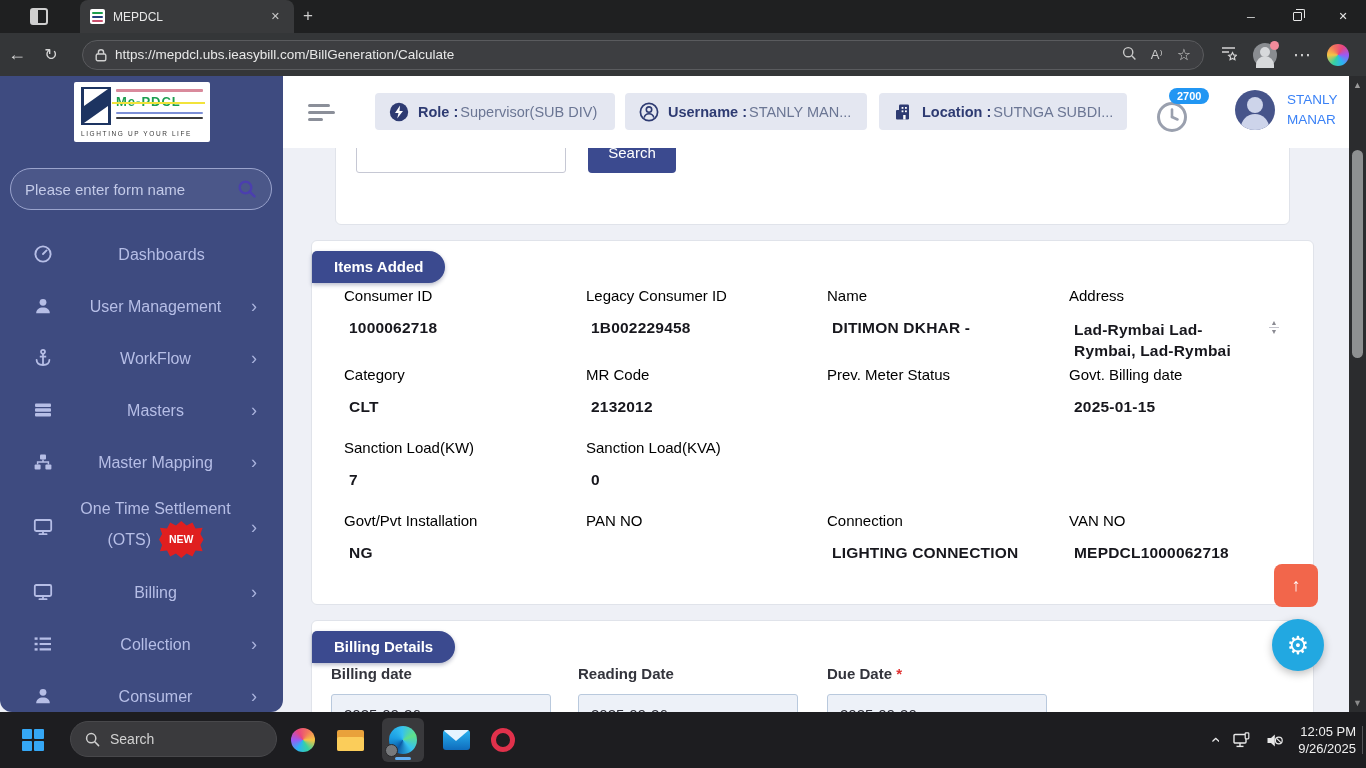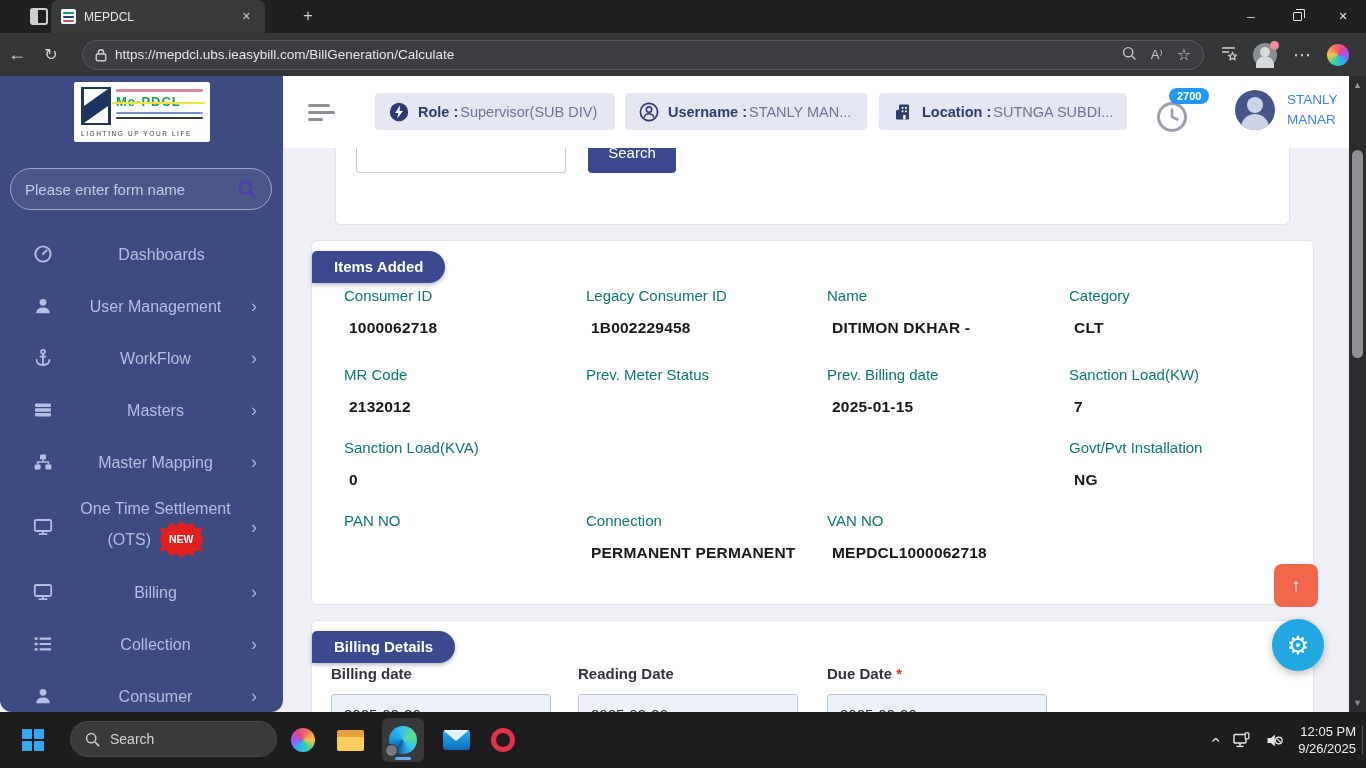--- a/index.html
+++ b/index.html
@@ -4,21 +4,21 @@
 <style>
   * { margin:0; padding:0; box-sizing:border-box; }
   html,body { width:1366px; height:768px; overflow:hidden; background:#1e1e1e;
               font-family:"Liberation Sans","DejaVu Sans",sans-serif; }
   .screen { position:relative; width:1366px; height:768px; overflow:hidden; }
 
   
   .tabstrip { position:absolute; left:0; top:0; width:1366px; height:33px; background:#1f2021; }
   .ws-btn { position:absolute; left:30px; top:8px; width:18px; height:17px; border:2px solid #cfcfcf; border-radius:3px; }
   .ws-btn i { position:absolute; left:0; top:0; width:6px; height:100%; background:#cfcfcf; display:block; }
-  .tab { position:absolute; left:51px; top:0; width:214px; height:33px; background:#393a3c; border-radius:8px 8px 0 0; display:flex; align-items:center; padding:0 10px; color:#e8e8e8; }
+  .tab { position:absolute; left:80px; top:0; width:214px; height:33px; background:#393a3c; border-radius:8px 8px 0 0; display:flex; align-items:center; padding:0 10px; color:#e8e8e8; }
   .favicon { width:15px; height:15px; background:#fff; border-radius:2px; margin-right:8px; display:flex; flex-direction:column; justify-content:center; gap:2px; padding:2px; }
   .favicon i { display:block; height:2px; border-radius:1px; }
   .favicon i:nth-child(1){background:#1c9e4e;} .favicon i:nth-child(2){background:#24407c;} .favicon i:nth-child(3){background:#c94f6d;}
   .tab-title { font-size:12px; flex:1; white-space:nowrap; overflow:hidden; }
   .tab-close { font-size:11px; color:#c9c9c9; padding:2px 4px; }
   .newtab { position:absolute; left:296px; top:4px; font-size:17px; color:#cfcfcf; width:24px; height:24px; text-align:center; line-height:24px; }
   .win-controls { position:absolute; right:0; top:0; height:33px; display:flex; }
   .wc { width:46px; height:33px; display:flex; align-items:center; justify-content:center; color:#e6e6e6; font-size:11px; }
   .restore-glyph { position:relative; width:9px; height:9px; border:1.2px solid #e6e6e6; border-radius:1px; background:#1f2021; }
   .restore-glyph::before { content:""; position:absolute; top:-4px; right:-4px; width:8px; height:8px; border-top:1.2px solid #e6e6e6; border-right:1.2px solid #e6e6e6; border-radius:0 2px 0 0; }
@@ -93,21 +93,21 @@
   .content { position:absolute; left:0; top:72px; width:100%; height:564px; overflow:hidden; }
   .card { position:absolute; background:#fff; border:1px solid #e0e3ea; border-radius:6px; }
   .card-search { left:52px; top:-77px; width:955px; height:154px; }
   .search-input { position:absolute; left:20px; top:57px; width:210px; height:44px; border:1px solid #c6c8d4; border-radius:3px; outline:none; font-size:15px; padding:0 10px; font-family:inherit; color:#333; background:#fff; }
   .btn-search { position:absolute; left:252px; top:60px; width:88px; height:41px; background:#3b4a8f; color:#fff; border:none; border-radius:4px; font-size:15px; font-family:inherit; cursor:pointer; }
 
   .section-badge { position:absolute; left:0; top:10px; height:32px; line-height:32px; background:#3b4a8f; color:#fff; font-weight:700; font-size:15px; padding:0 22px; border-radius:5px 16px 16px 0; box-shadow:0 2px 4px rgba(20,30,80,.3); }
 
   .card-items { left:28px; top:92px; width:1003px; height:365px; }
   .fgrid { position:absolute; left:0; top:46px; width:100%; display:grid; grid-template-columns:242px 241px 242px 243px; grid-template-rows:79px 73px 73px 80px; padding-left:32px; }
-  .cell .flabel { display:block; font-size:15px; color:#0f766e; margin-bottom:15px; }
+  .cell .flabel { display:block; font-size:15px; color:#000000; margin-bottom:15px; }
   .cell .fvalue { display:block; font-size:15.5px; font-weight:700; color:#17171d; padding-left:5px; letter-spacing:.2px; }
   .cell-address { position:relative; }
   .cell-address .fvalue { width:168px; height:40px; overflow:hidden; line-height:21px; }
   .spinner { position:absolute; right:32px; top:32px; width:12px; display:flex; flex-direction:column; align-items:center; color:#8a8a92; font-size:7px; line-height:8px; }
   .spinner i { font-style:normal; border-bottom:1px solid #c4c4cc; width:10px; text-align:center; }
   .spinner i:last-child { border-bottom:none; }
 
   .card-billing { left:28px; top:472px; width:1003px; height:200px; }
   .bgrid { position:absolute; left:0; top:44px; width:100%; display:grid; grid-template-columns:247px 249px 260px; padding-left:19px; }
   .bcell .blabel { display:block; font-size:15px; font-weight:700; color:#33343c; margin-bottom:12px; }
@@ -412,34 +412,42 @@
                 <span class="fvalue">1000062718</span>
               </div>
             <div class="cell">
                 <span class="flabel">Legacy Consumer ID</span>
                 <span class="fvalue">1B002229458</span>
               </div>
             <div class="cell">
                 <span class="flabel">Name</span>
                 <span class="fvalue">DITIMON DKHAR -</span>
               </div>
+            <div class="cell cell-address">
+              <span class="flabel">Address</span>
+              <span class="fvalue">Lad-Rymbai Lad-Rymbai, Lad-Rymbai</span>
+              <span class="spinner">
+                  <i>▲</i>
+                  <i>▼</i>
+                </span>
+            </div>
             <div class="cell">
                 <span class="flabel">Category</span>
                 <span class="fvalue">CLT</span>
               </div>
             <div class="cell">
                 <span class="flabel">MR Code</span>
                 <span class="fvalue">2132012</span>
               </div>
             <div class="cell">
                 <span class="flabel">Prev. Meter Status</span>
                 <span class="fvalue"></span>
               </div>
             <div class="cell">
-                <span class="flabel">Prev. Billing date</span>
+                <span class="flabel">Govt. Billing date</span>
                 <span class="fvalue">2025-01-15</span>
               </div>
             <div class="cell">
                 <span class="flabel">Sanction Load(KW)</span>
                 <span class="fvalue">7</span>
               </div>
             <div class="cell">
                 <span class="flabel">Sanction Load(KVA)</span>
                 <span class="fvalue">0</span>
               </div>
@@ -454,21 +462,21 @@
             <div class="cell">
                 <span class="flabel">Govt/Pvt Installation</span>
                 <span class="fvalue">NG</span>
               </div>
             <div class="cell">
                 <span class="flabel">PAN NO</span>
                 <span class="fvalue"></span>
               </div>
             <div class="cell">
                 <span class="flabel">Connection</span>
-                <span class="fvalue">PERMANENT PERMANENT</span>
+                <span class="fvalue">LIGHTING CONNECTION</span>
               </div>
             <div class="cell">
                 <span class="flabel">VAN NO</span>
                 <span class="fvalue">MEPDCL1000062718</span>
               </div>
           </div>
         </div>
 
         <div class="card card-billing">
           <div class="section-badge">Billing Details</div>

